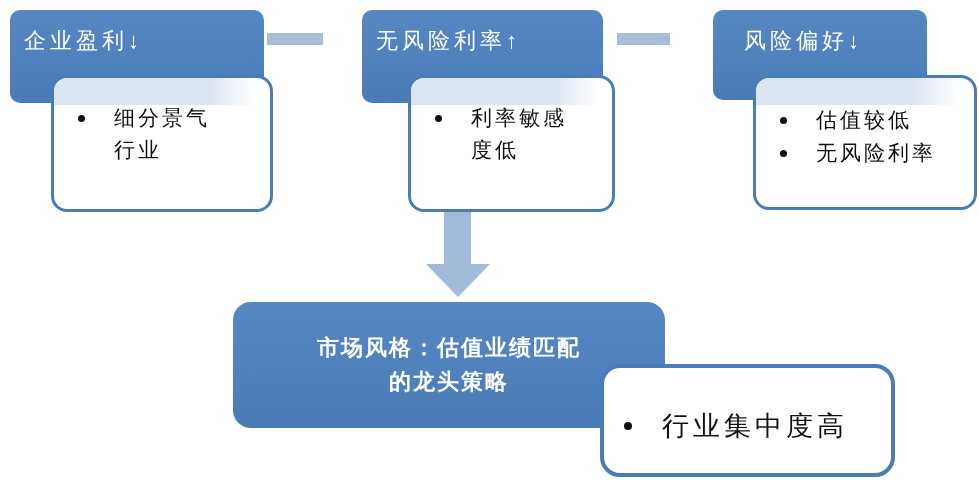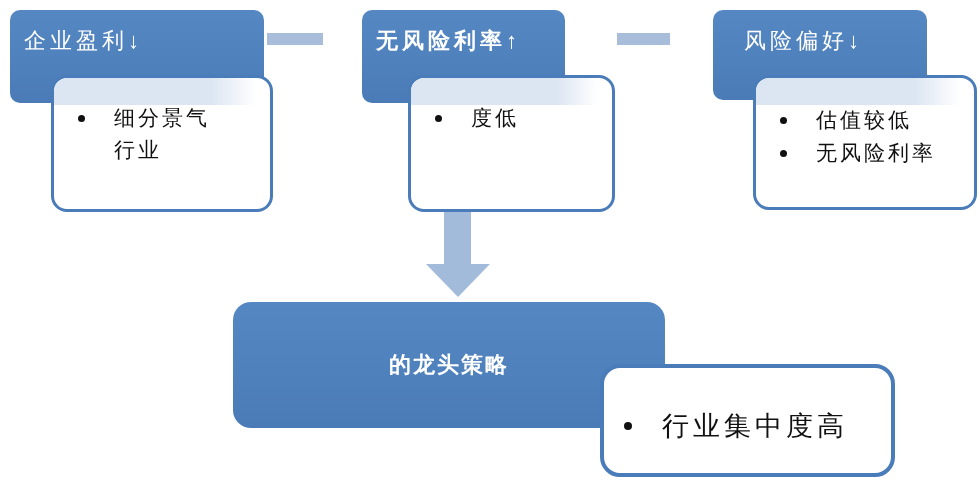--- a/index.html
+++ b/index.html
@@ -125,21 +125,21 @@
     color: #111111;
   }
   .conclusion-child .dot {
     width: 8px; height: 8px;
     margin: 0 30px 0 0;
   }
   
   #hdr1   { left: 10px;  top: 10px; width: 254px; height: 93px; }
   #child1 { left: 51px;  top: 75px; width: 222px; height: 137px; }
   #dash1  { left: 267px; top: 33px; width: 56px; }
-  #hdr2   { left: 362px; top: 10px; width: 203px; height: 93px; font-weight: bold; }
+  #hdr2   { left: 362px; top: 10px; width: 241px; height: 93px; }
   #child2 { left: 408px; top: 75px; width: 207px; height: 137px; }
   #dash2  { left: 617px; top: 33px; width: 53px; }
   #hdr3   { left: 713px; top: 10px; width: 214px; height: 90px; padding-left: 31px; }
   #child3 { left: 753px; top: 75px; width: 224px; height: 135px; }
   #child3 .content { padding-top: 26px; line-height: 33px; }
 </style>
 </head>
 <body>
 
 <div class="canvas">
@@ -167,20 +167,21 @@
 
   <div class="hdr" id="hdr2">
     <span>无风险利率↑</span>
   </div>
   <div class="child" id="child2">
     <div class="tint"></div>
     <div class="content">
       <div class="bullet">
         <span class="dot"></span>
         <span class="bt">
+          <span class="ln">利率敏感</span>
           <span class="ln">度低</span>
         </span>
       </div>
     </div>
   </div>
 
   <div class="hdr" id="hdr3">
     <span>风险偏好↓</span>
   </div>
   <div class="child" id="child3">
@@ -195,20 +196,21 @@
       <div class="bullet">
         <span class="dot"></span>
         <span class="bt">
           <span class="ln">无风险利率</span>
         </span>
       </div>
     </div>
   </div>
 
   <div class="conclusion">
+    <span>市场风格：估值业绩匹配</span>
     <span>的龙头策略</span>
   </div>
   <div class="conclusion-child">
     <span class="dot"></span>
     <span>行业集中度高</span>
   </div>
 
 </div>
 
 </body></html>

